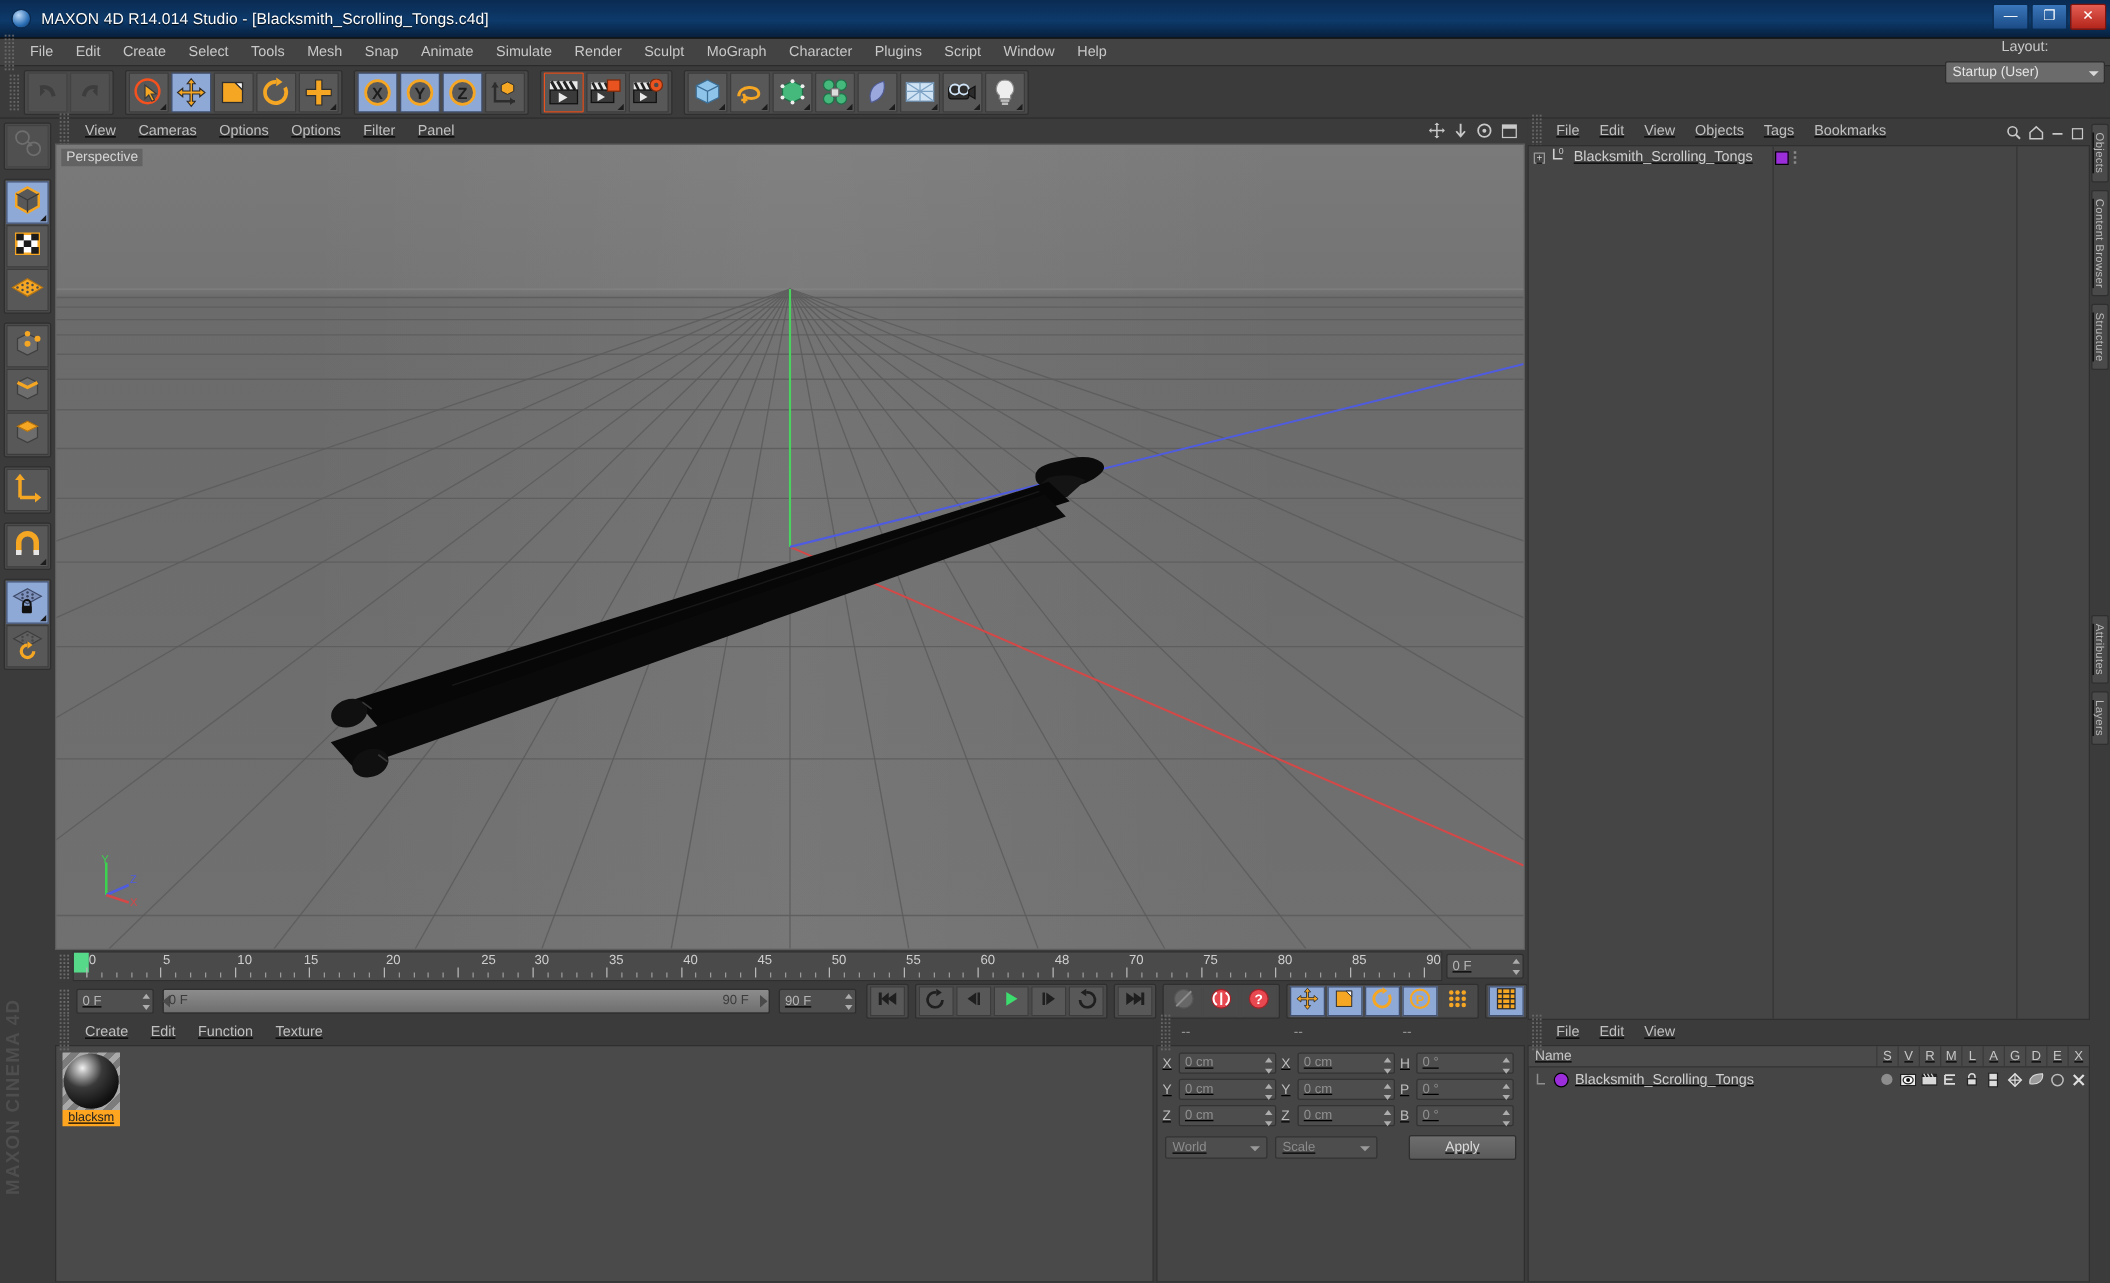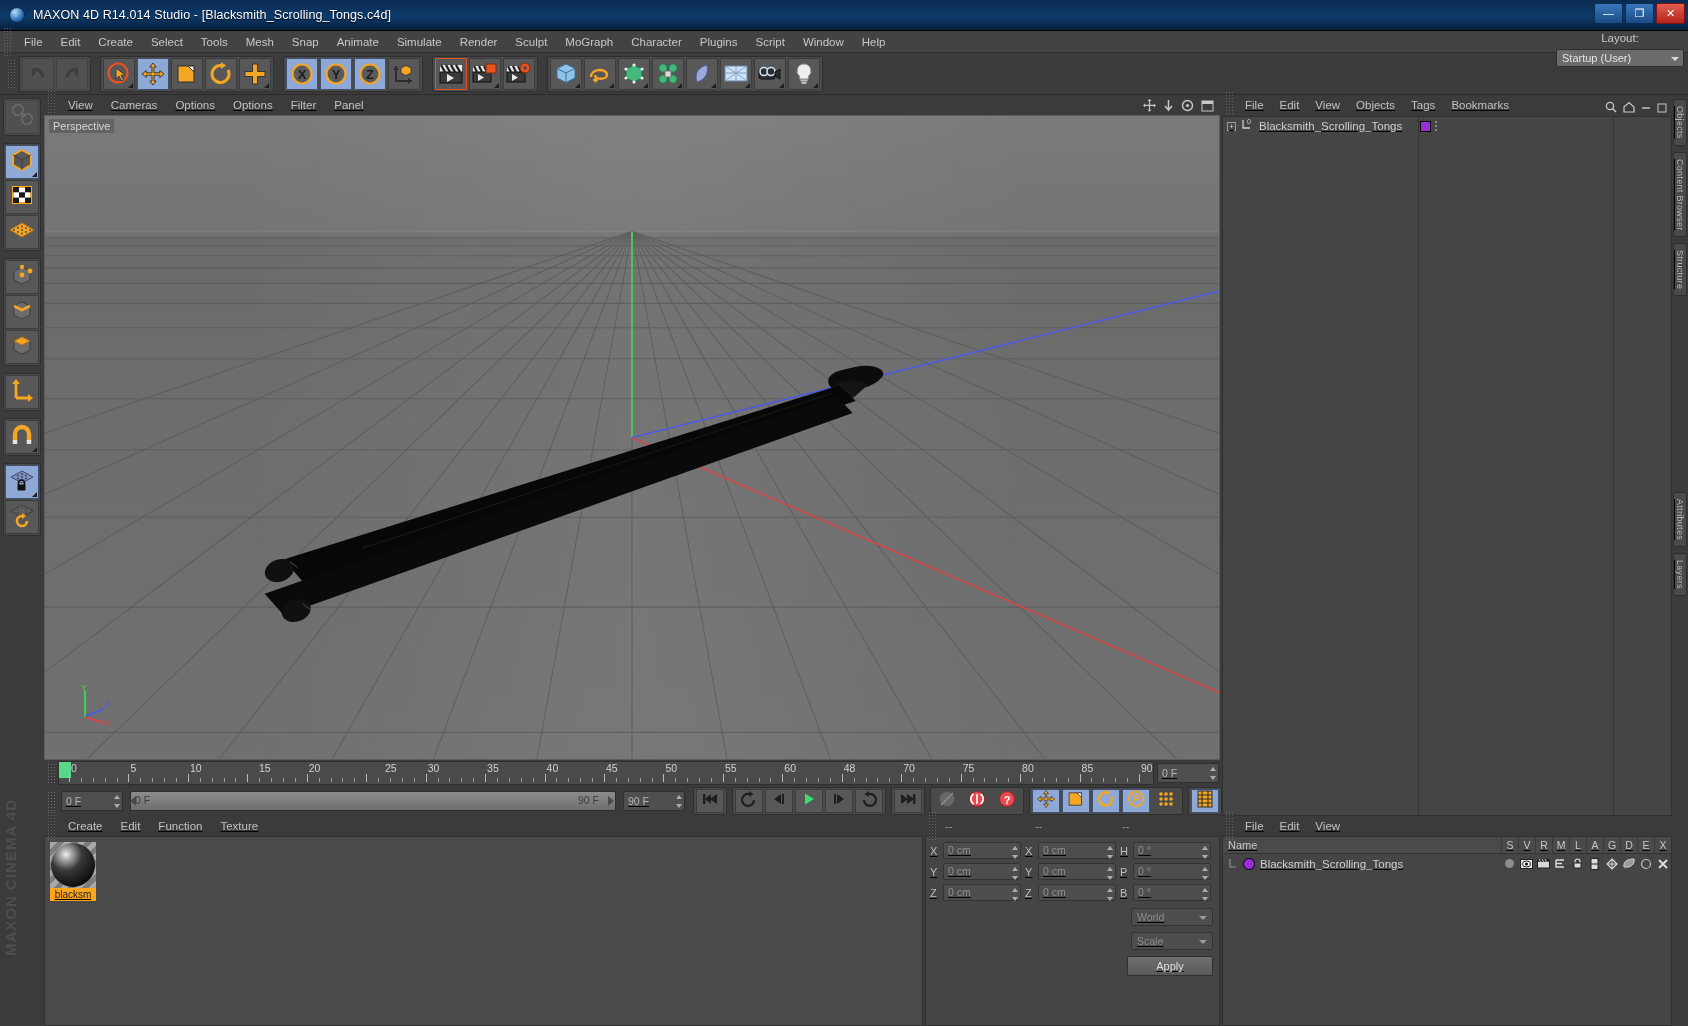--- a/index.html
+++ b/index.html
@@ -134,21 +134,21 @@
 
   .coordpanel{width:295px;flex:none;display:flex;flex-direction:column;margin-right:2px;}
   .coordhead{height:20px;background:#3b3b3b;display:flex;align-items:center;position:relative;}
   .coordhead .dash{color:#9b9b9b;font-size:11px;position:absolute;}
   .coordbody{flex:1;background:#454545;border:1px solid #2f2f2f;padding:5px 4px;}
   .crow{display:flex;align-items:center;margin-bottom:4px;}
   .clab{width:13px;color:#bdbdbd;font-size:11px;text-align:left;}
   .cfield{flex:1;height:17px;background:#4d4d4d;border:1px solid #333;color:#8f8f8f;
           font-size:10.5px;line-height:15px;padding:0 11px 0 4px;position:relative;
           margin-right:4px;border-radius:2px;}
-  .cselrow{display:flex;align-items:flex-end;gap:6px;margin-top:7px;padding:0 2px;flex-direction:column;}
+  .cselrow{display:flex;align-items:center;gap:6px;margin-top:7px;padding:0 2px;}
   .csel{width:82px;height:18px;background:#4d4d4d;border:1px solid #333;color:#8c8c8c;
         font-size:10.5px;line-height:16px;padding:0 14px 0 5px;position:relative;border-radius:2px;}
   .csel:after{content:"";position:absolute;right:5px;top:7px;
         border-left:4px solid transparent;border-right:4px solid transparent;border-top:4px solid #9a9a9a;}
   .applybtn{width:86px;height:20px;background:linear-gradient(#6e6e6e,#5a5a5a);
         border:1px solid #2f2f2f;border-radius:2px;color:#dcdcdc;font-size:11px;
         text-align:center;line-height:18px;margin-left:auto;}
 
   
   .ompanel{flex:1;display:flex;flex-direction:column;min-height:0;}
@@ -726,21 +726,21 @@
           <span class="tl-tick" style="left: 81.3333px; height: 4px; background: rgb(154, 154, 154);"></span>
           <span class="tl-tick" style="left: 93.2222px; height: 4px; background: rgb(154, 154, 154);"></span>
           <span class="tl-tick" style="left: 105.111px; height: 4px; background: rgb(154, 154, 154);"></span>
           <span class="tl-tick" style="left: 117px; height: 4px; background: rgb(154, 154, 154);"></span>
           <span class="tl-num" style="left: 130.889px;">10</span>
           <span class="tl-tick" style="left: 128.889px; height: 8px;"></span>
           <span class="tl-tick" style="left: 140.778px; height: 4px; background: rgb(154, 154, 154);"></span>
           <span class="tl-tick" style="left: 152.667px; height: 4px; background: rgb(154, 154, 154);"></span>
           <span class="tl-tick" style="left: 164.556px; height: 4px; background: rgb(154, 154, 154);"></span>
           <span class="tl-tick" style="left: 176.444px; height: 4px; background: rgb(154, 154, 154);"></span>
-          <span class="tl-num" style="left: 200px;">15</span>
+          <span class="tl-num" style="left: 184px;">15</span>
           <span class="tl-tick" style="left: 188.333px; height: 8px;"></span>
           <span class="tl-tick" style="left: 200.222px; height: 4px; background: rgb(154, 154, 154);"></span>
           <span class="tl-tick" style="left: 212.111px; height: 4px; background: rgb(154, 154, 154);"></span>
           <span class="tl-tick" style="left: 224px; height: 4px; background: rgb(154, 154, 154);"></span>
           <span class="tl-tick" style="left: 235.889px; height: 4px; background: rgb(154, 154, 154);"></span>
           <span class="tl-num" style="left: 249.778px;">20</span>
           <span class="tl-tick" style="left: 247.778px; height: 8px;"></span>
           <span class="tl-tick" style="left: 259.667px; height: 4px; background: rgb(154, 154, 154);"></span>
           <span class="tl-tick" style="left: 271.556px; height: 4px; background: rgb(154, 154, 154);"></span>
           <span class="tl-tick" style="left: 283.444px; height: 4px; background: rgb(154, 154, 154);"></span>

